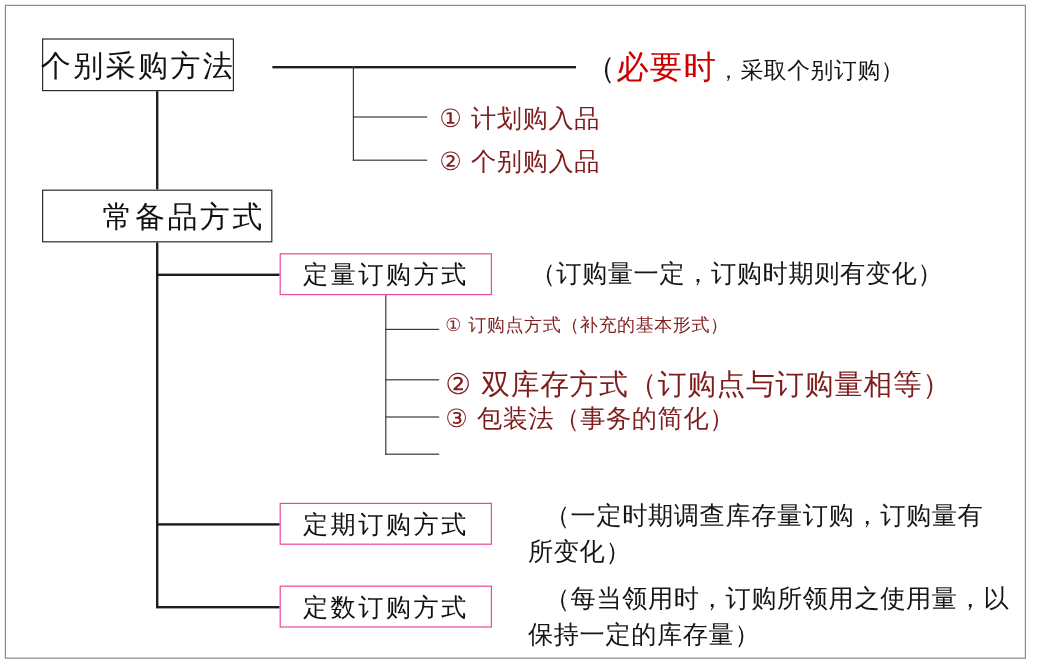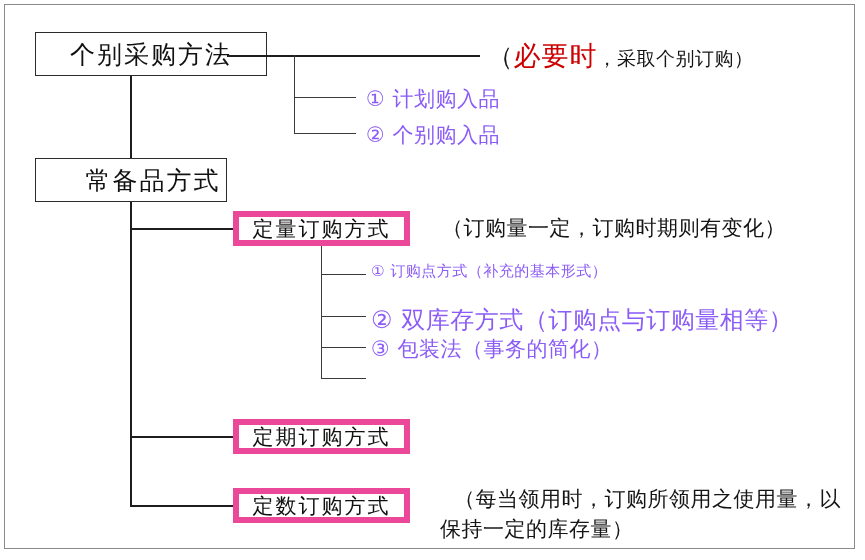--- a/index.html
+++ b/index.html
@@ -22,21 +22,21 @@
     left: 4px;
     top: 4px;
     width: 851px;
     height: 545px;
     border: 1px solid #8a8a8a;
     box-sizing: border-box;
   }
   .node-box {
     position: absolute;
     box-sizing: border-box;
-    border: 6px solid #ec4899;
+    border: 1px solid #ec4899;
     background: #ffffff;
     display: flex;
     align-items: center;
     justify-content: center;
     color: #111111;
     white-space: nowrap;
     letter-spacing: 2px;
   }
   .node-box.root {
     border-color: #2b2b2b;
@@ -45,21 +45,21 @@
   .line {
     position: absolute;
     background: #1d1d1d;
   }
   .line.h { height: 1.6px; }
   .line.v { width: 1.6px; }
   .line.thin.h { height: 1.3px; background: #3a3a3a; }
   .line.thin.v { width: 1.3px; background: #3a3a3a; }
   .leaf-text {
     position: absolute;
-    color: #8b5cf6;
+    color: #7f1d1d;
     white-space: nowrap;
     letter-spacing: 0.5px;
   }
   .note-text {
     position: absolute;
     color: #151515;
     letter-spacing: 0.5px;
   }
   .note-text.wrap { white-space: normal; }
   .red-emph {
@@ -72,21 +72,21 @@
   }
   .paren-big { font-size: 25px; color:#151515; }
 </style>
 </head>
 <body>
 
 <div id="canvas">
 
   <div id="outer-frame"></div>
 
-  <div class="node-box root" style="left:35px; top:32px; width:232px; height:44px; font-size:25px;">个别采购方法</div>
+  <div class="node-box root" style="left:35px; top:32px; width:160px; height:44px; font-size:25px;">个别采购方法</div>
 
   <div class="line h" style="left:227px; top:55px; width:253px;"></div>
 
   <div class="line thin v" style="left:294px; top:55px; height:79px;"></div>
 
   <div class="line thin h" style="left:294px; top:97px; width:62px;"></div>
   <div class="line thin h" style="left:294px; top:133px; width:62px;"></div>
 
   <div class="note-text" style="left:488px; top:38px;text-align:center;">
     <span class="paren-big">（</span><span class="red-emph">必要时</span><span class="after-red">，采取个别订购）</span>
@@ -117,18 +117,19 @@
   <div class="line thin h" style="left:321px; top:316px; width:45px;"></div>
   <div class="line thin h" style="left:321px; top:347px; width:45px;"></div>
   <div class="line thin h" style="left:321px; top:378px; width:45px;"></div>
 
   <div class="leaf-text" style="left:371px; top:262px; font-size:15px;">① 订购点方式（补充的基本形式）</div>
   <div class="leaf-text" style="left:371px; top:304px; font-size:24px;">② 双库存方式（订购点与订购量相等）</div>
   <div class="leaf-text" style="left:371px; top:335px; font-size:21px;">③ 包装法（事务的简化）</div>
 
   <div class="node-box" style="left:233px; top:419px; width:177px; height:35px; font-size:21px;">定期订购方式</div>
 
+  <div class="note-text wrap" style="left:440px; top:415px; width:400px; font-size:21px; line-height:30px; text-indent:14px;">（一定时期调查库存量订购，订购量有所变化）</div>
 
   <div class="node-box" style="left:233px; top:488px; width:177px; height:35px; font-size:21px;">定数订购方式</div>
 
   <div class="note-text wrap" style="left:440px; top:484px; width:405px; font-size:21px; line-height:30px; text-indent:14px;">（每当领用时，订购所领用之使用量，以保持一定的库存量）</div>
 
 </div>
 
 </body></html>

